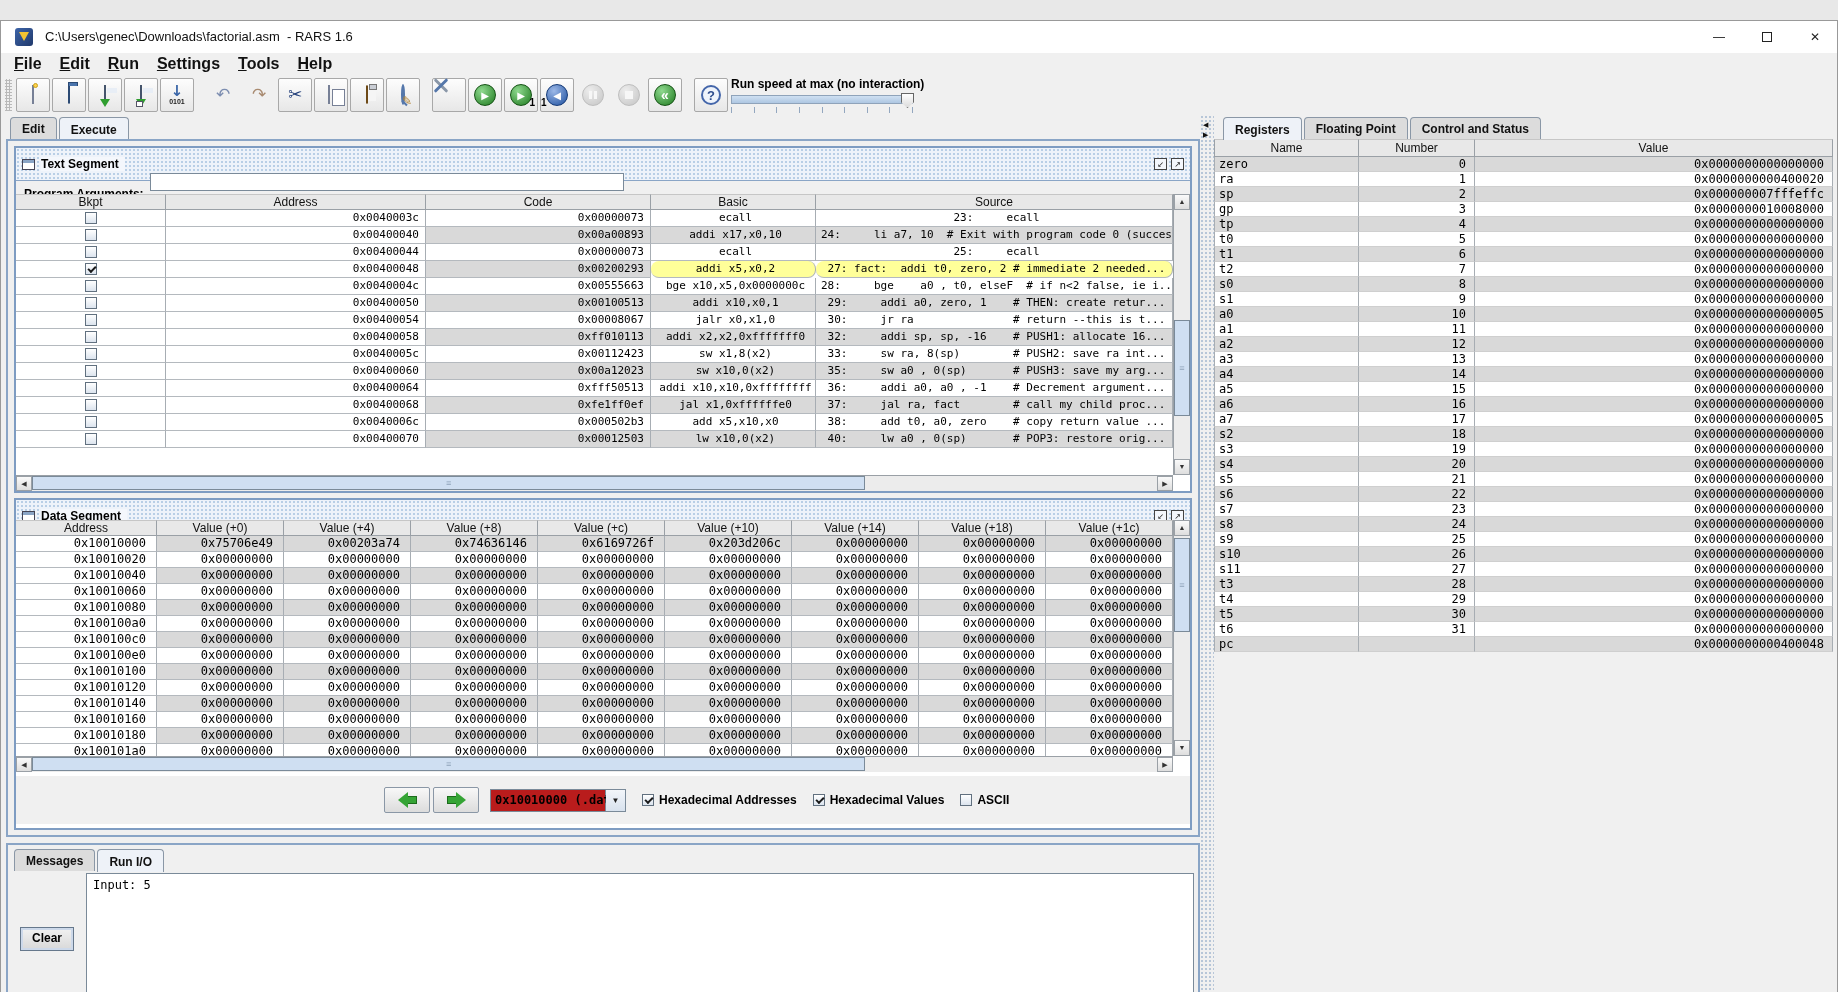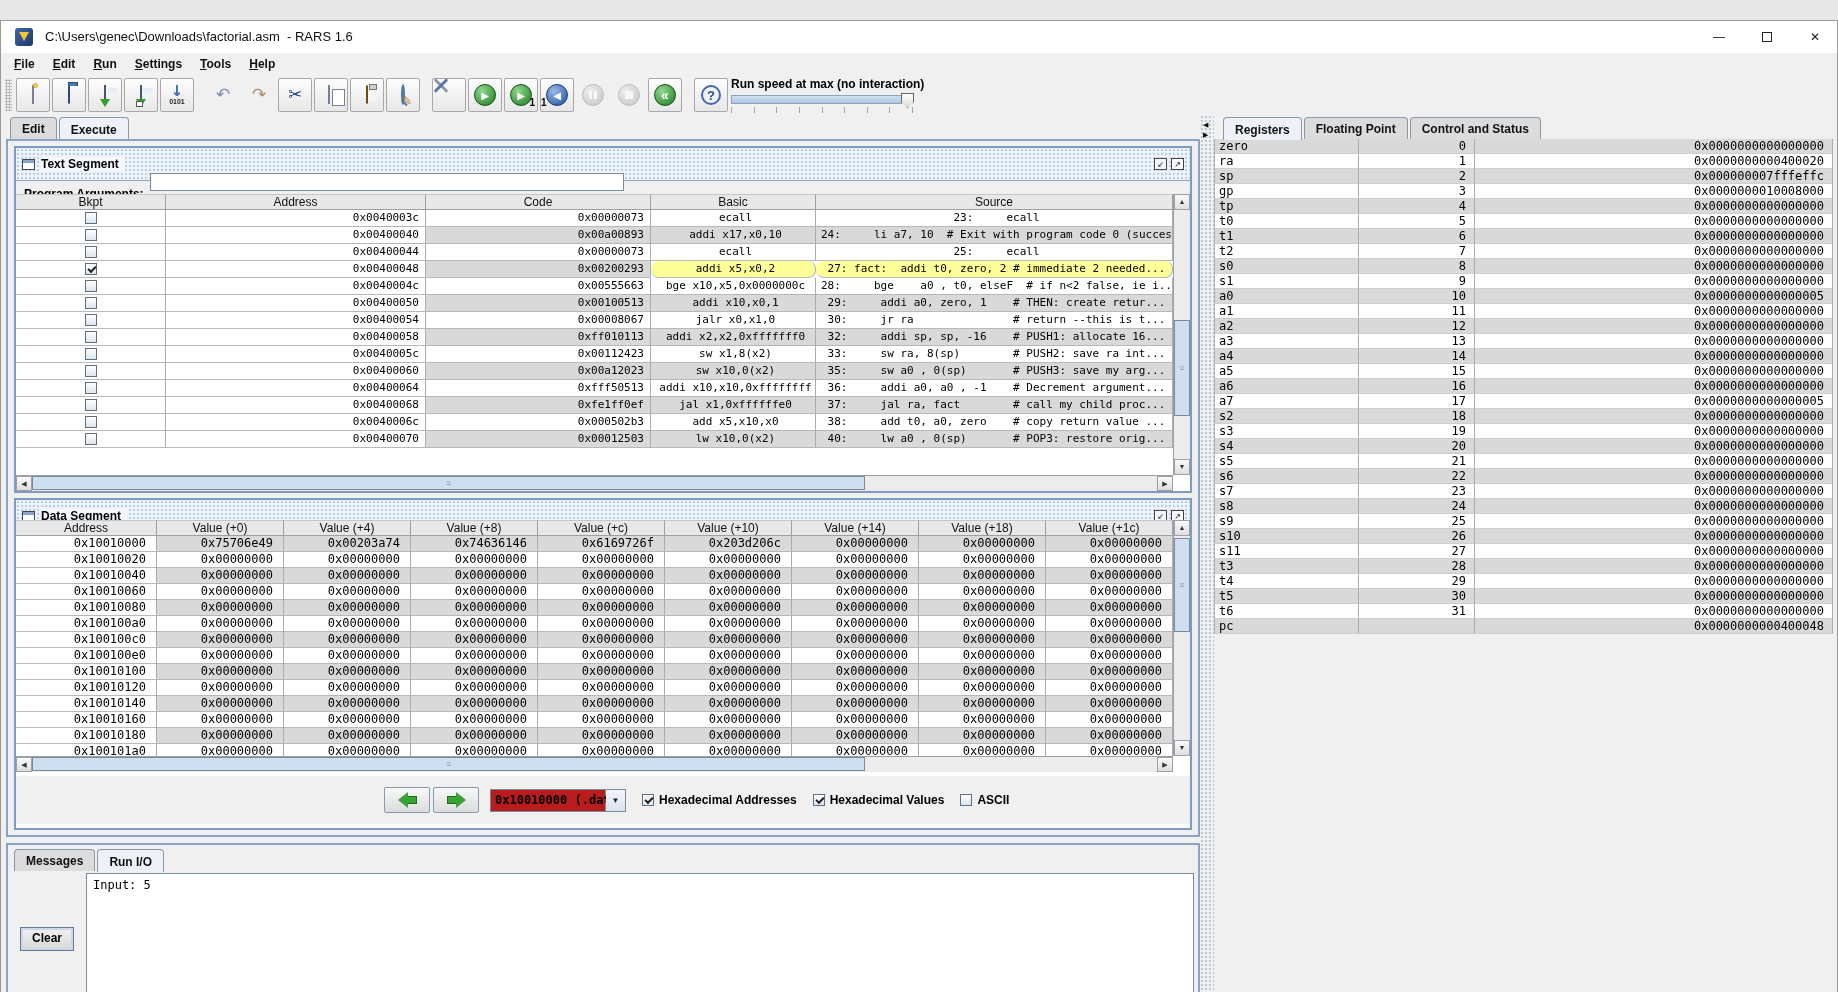--- a/index.html
+++ b/index.html
@@ -13,21 +13,21 @@
   #app-icon { position:absolute; left:14px; top:7px; width:18px; height:18px; background:linear-gradient(135deg,#3d64a8,#20396b); border-radius:3px; }
   #app-icon::after { content:""; position:absolute; left:4px; top:4px; width:0; height:0;
      border-left:5px solid transparent; border-right:5px solid transparent; border-top:9px solid #f4c431; }
   #win-title { position:absolute; left:44px; top:8px; font-size:13px; color:#111; white-space:pre; }
   #win-controls { position:absolute; right:0; top:0; height:32px; display:flex; }
   .win-btn { width:48px; height:32px; display:flex; align-items:center; justify-content:center; font-size:12px; color:#222; }
   .win-btn .sq { width:10px; height:10px; border:1px solid #222; }
 
   
   #menubar { position:absolute; left:0; top:32px; width:1838px; height:22px; background:#f0f0f0; display:flex; align-items:center; padding-left:4px; }
-  .menu-item { font-size:12px; font-weight:bold; color:#111; padding:2px 9px; }
+  .menu-item { font-size:16px; font-weight:bold; color:#111; padding:2px 9px; }
   .menu-item u { text-decoration:underline; }
 
   
   #toolbar { position:absolute; left:0; top:54px; width:1838px; height:40px; background:#f0f0f0; display:flex; align-items:center; }
   #tb-handle { width:7px; height:32px; margin:0 4px 0 4px;
      background-image:radial-gradient(#b9b9b9 1px, transparent 1.2px); background-size:3px 3px; }
   .tb-btn { position:relative; width:34px; height:34px; margin-right:2px; display:flex; align-items:center; justify-content:center;
      background:linear-gradient(#fdfdfd,#e7e7e7); border:1px solid #a8a8a8; border-radius:2px; }
   .tb-btn.flat { background:transparent; border-color:transparent; }
   .tb-btn.disabled { opacity:.5; filter:grayscale(.9); }
@@ -690,20 +690,25 @@
       <div class="tab sel">Run I/O</div>
     </div>
 
   <div id="splitter">
     <span class="arr" style="top:6px;">◀</span>
     <span class="arr" style="top:16px;">▶</span>
   </div>
 
   <div id="reg-panel">
     <div id="reg-table">
+      <div id="reg-header">
+          <div class="hcell">Name</div>
+          <div class="hcell">Number</div>
+          <div class="hcell">Value</div>
+        </div>
       <div id="reg-rows">
           <div class="rg-row gray">
             <div class="cell c-name mono">zero</div>
             <div class="cell c-num mono">0</div>
             <div class="cell c-val mono">0x0000000000000000</div>
           </div>
           <div class="rg-row">
             <div class="cell c-name mono">ra</div>
             <div class="cell c-num mono">1</div>
             <div class="cell c-val mono">0x0000000000400020</div>

